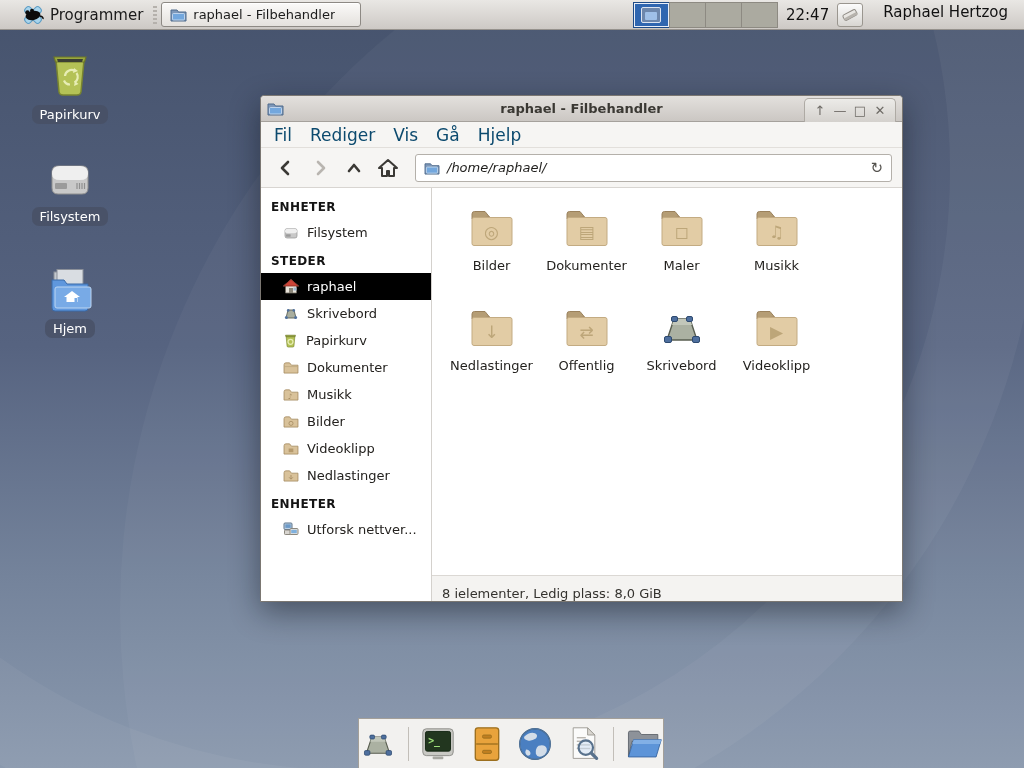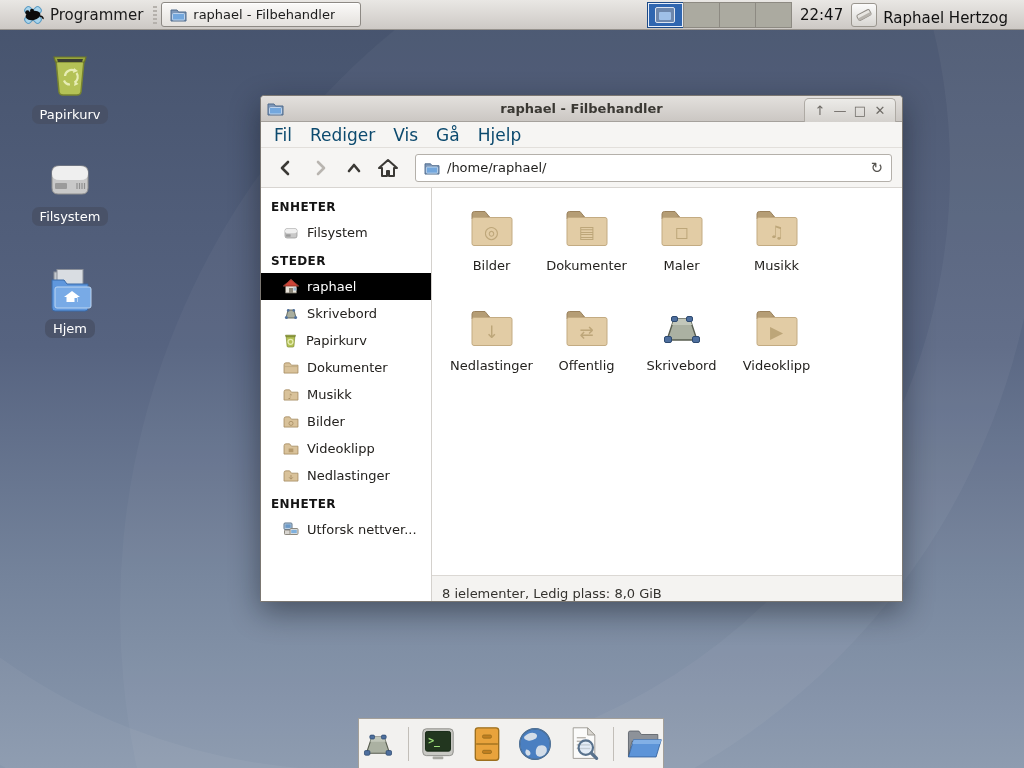--- a/index.html
+++ b/index.html
@@ -33,21 +33,21 @@
   .pager { display:flex; }
   .pager .ws { width:37px; height:26px; background:#abaaa0;
     border:1px solid #8d8a82; margin-left:-1px; position:relative; }
   .pager .ws.active { background:#2f66b0; border:1px solid #1d4a86;
     box-shadow:inset 0 0 0 1px #e8eef8; }
   .ws-mini { position:absolute; left:7px; top:4px; width:20px; height:16px;
     background:#6d87ac; border:1px solid #dce4f0; border-radius:2px; }
   .ws-mini::after { content:""; position:absolute; left:3px; top:4px; width:12px;
     height:8px; background:#9fc0e8; border-radius:1px; }
   .clock { font-size:15px; color:#111; }
-  .user { display:flex; align-items:flex-end; gap:6px; }
+  .user { display:flex; align-items:flex-start; gap:20px; }
   .user-name { font-size:15px; color:#111; }
   .user-ico { width:26px; height:24px; background:linear-gradient(180deg,#fcfcfc,#d8d6d2);
     border:1px solid #9a968f; border-radius:3px; display:flex; align-items:center; justify-content:center; }
 
   
   .dicon { position:absolute; width:104px; display:flex; flex-direction:column;
     align-items:center; gap:7px; cursor:default; }
   .dicon-label { font-size:13px; color:#fff; background:rgba(72,80,100,0.78);
     padding:2px 8px; border-radius:7px; white-space:nowrap; }
 
@@ -62,21 +62,21 @@
     font-size:13px; font-weight:bold; color:#3a3833; }
   .winctl { margin-left:auto; display:flex; gap:4px; z-index:2;
     background:linear-gradient(180deg,#ecebe8,#d4d1cd); border:1px solid #aeaaa4;
     border-bottom:none; border-radius:5px 5px 0 0; padding:2px 7px; height:24px;
     align-items:center; position:relative; top:1px; }
   .winctl span { font-size:13px; color:#6d6a65; width:16px; text-align:center; cursor:default; }
   .menubar { height:26px; background:#f6f5f3; display:flex; align-items:center;
     padding:0 4px; border-bottom:1px solid #e2dfdb; }
   .menubar span { font-size:17px; color:#0c4a6e; padding:3px 9px; }
   .toolbar { height:40px; background:#f6f5f3; display:flex; align-items:center;
-    gap:4px; padding:0 10px; border-bottom:1px solid #d8d5d1; }
+    gap:4px; padding:0 10px; border-bottom:1px solid #d8d5d1;font-style:italic; }
   .tbtn { width:30px; height:28px; display:flex; align-items:center; justify-content:center; }
   .pathbar { flex:1; height:28px; margin-left:8px; background:#fff;
     border:1px solid #b4b0aa; border-radius:3px; display:flex; align-items:center;
     gap:7px; padding:0 8px; }
   .pathbar .path-text { flex:1; font-size:13px; color:#1e1d1b; }
   .reload { font-size:15px; color:#55534f; }
 
   .wbody { flex:1; display:flex; min-height:0; }
   .sidebar { width:171px; background:#fff; border-right:1px solid #d4d1cd;
     padding-top:4px; overflow:hidden; }

